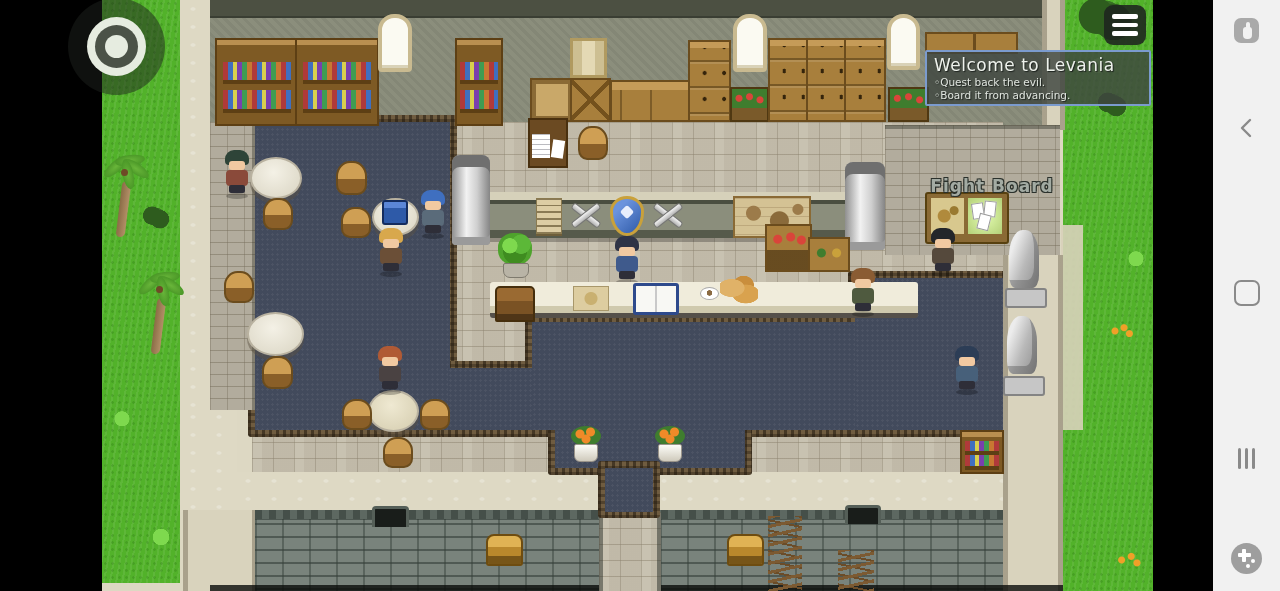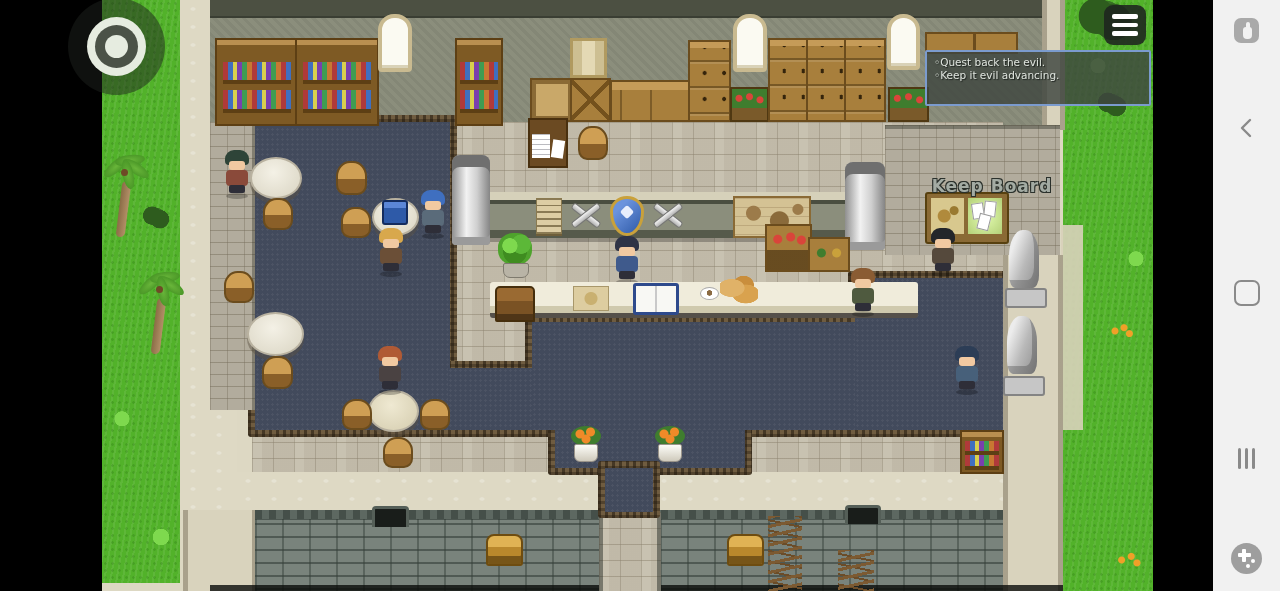--- a/index.html
+++ b/index.html
@@ -386,24 +386,25 @@
     <div class="ab bushdark" style="left:41px;top:206px;width:26px;height:24px;"></div>
     <div class="ab tuft" style="left:8px;top:408px;width:24px;height:18px;"></div>
     <div class="ab tuft" style="left:46px;top:525px;width:26px;height:20px;"></div>
     <div class="ab bushdark" style="left:975px;top:0;width:56px;height:40px;"></div>
     <div class="ab bushdark" style="left:996px;top:92px;width:28px;height:26px;"></div>
     <div class="ab tuft" style="left:984px;top:55px;width:24px;height:18px;"></div>
     <div class="ab oflow" style="left:1004px;top:320px;width:30px;height:22px;"></div>
     <div class="ab oflow" style="left:1010px;top:548px;width:32px;height:24px;"></div>
     <div class="ab tuft" style="left:1022px;top:248px;width:24px;height:18px;"></div>
 
-    <div id="quest-label" class="ab">Keep Board</div>
+    <div id="quest-label" class="ab">Fight Board</div>
     <div id="tooltip" class="ab">
+      <div class="tt">Welcome to Levania</div>
       <div class="tl">◦Quest back the evil.</div>
-      <div class="tl">◦Keep it evil advancing.</div>
+      <div class="tl">◦Board it from advancing.</div>
     </div>
     <button id="menu-btn" class="ab" aria-label="menu">
       <span></span>
         <span></span>
         <span></span>
     </button>
   </div>
 
   <div id="joystick" class="ab">
     <div class="o"></div>

